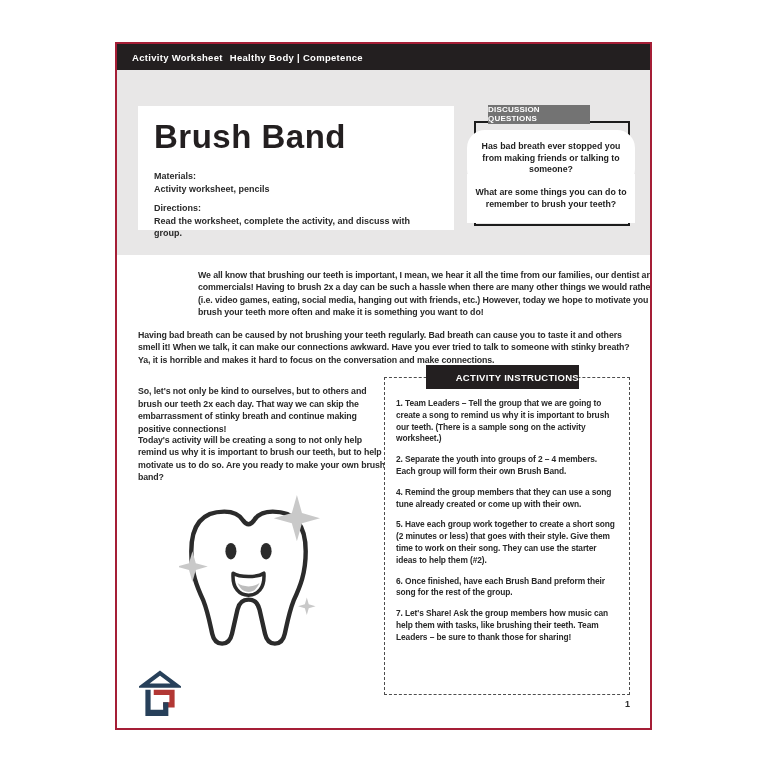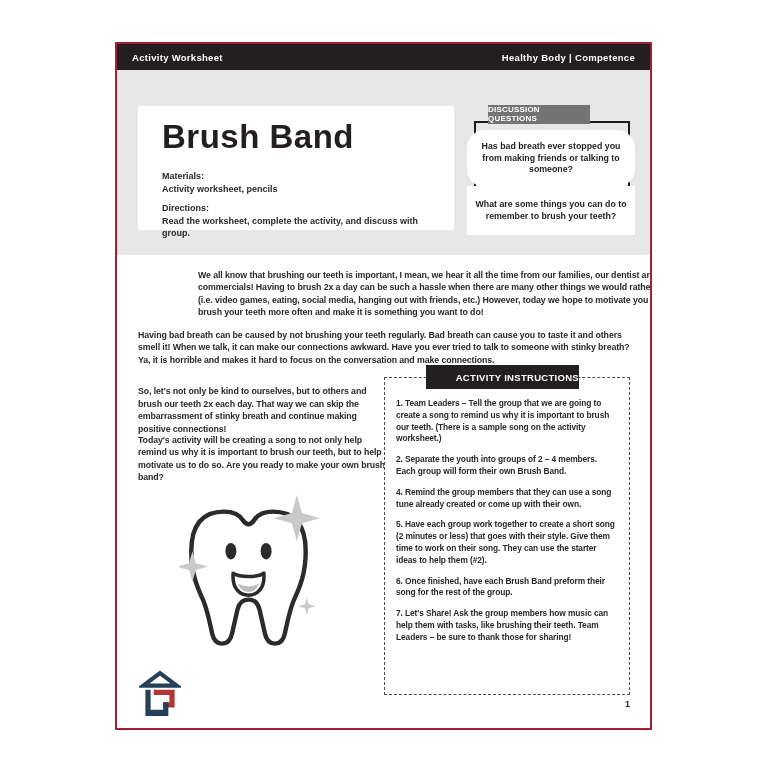--- a/index.html
+++ b/index.html
@@ -7,45 +7,45 @@
     width:768px;height:768px;position:relative;background:#ffffff;
     font-family:"Liberation Sans", sans-serif;color:#1f1f1f;
     -webkit-font-smoothing:antialiased;
   }
   .page{
     position:absolute;left:115px;top:42px;width:537px;height:688px;
     background:#ffffff;border:2px solid #a51e36;box-sizing:border-box;overflow:hidden;
   }
   .topbar{
     position:absolute;left:0;top:0;right:0;height:26px;background:#231f20;
-    display:flex;align-items:center;justify-content:space-between;padding:0 15px;box-sizing:border-box;
+    display:flex;align-items:center;padding:0 15px;box-sizing:border-box;gap:7px;
   }
   .topbar span{color:#ffffff;font-size:9.5px;font-weight:bold;letter-spacing:.3px;}
   .grayband{position:absolute;left:0;top:26px;right:0;height:185px;background:#e8e7e7;}
   .titlecard{
     position:absolute;left:21px;top:62px;width:316px;height:124px;background:#ffffff;
-    box-sizing:border-box;padding:10px 24px;
+    box-sizing:border-box;padding:10px 16px;
   }
   .titlecard h1{margin:2px 0 14px 0;font-size:33px;letter-spacing:.5px;font-weight:bold;color:#231f20;}
   .metarow{display:flex;font-size:9px;font-weight:bold;line-height:12.5px;margin-bottom:7px;color:#2a2a2a;flex-direction:column;}
   .metarow .lbl{width:67px;flex:none;}
   .metarow .val{flex:1;}
   .disc-wrap{position:absolute;left:357px;top:77px;width:156px;height:105px;border:2px solid #1c1c1c;box-sizing:border-box;}
   .disc-head{
     position:absolute;left:371px;top:61px;width:102px;height:19px;background:#737373;
     display:flex;align-items:flex-start;justify-content:center;
   }
   .disc-head span{color:#fff;font-size:8px;font-weight:bold;letter-spacing:.2px;}
   .qcard{
     position:absolute;left:350px;width:168px;background:#ffffff;
     display:flex;align-items:center;justify-content:center;text-align:center;
     font-size:8.8px;font-weight:bold;line-height:11.5px;color:#1f1f1f;padding:2px 4px;box-sizing:border-box;
   }
   .q1{top:86px;height:57px;border-radius:18px;}
-  .q2{top:142px;height:49px;}
+  .q2{top:130px;height:49px;}
   .para{
     position:absolute;font-size:8.8px;font-weight:bold;line-height:12.5px;color:#2a2a2a;
     letter-spacing:-0.1px;
   }
   .p1{left:38px;top:216px;width:497px;margin-left:43px;}
   .p2{left:21px;top:276px;width:497px;}
   .p3{left:21px;top:324px;width:250px;margin-top:17px;}
   .p4{left:21px;top:381px;width:250px;}
   .instr-box{
     position:absolute;left:267px;top:333px;width:246px;min-height:318px;

